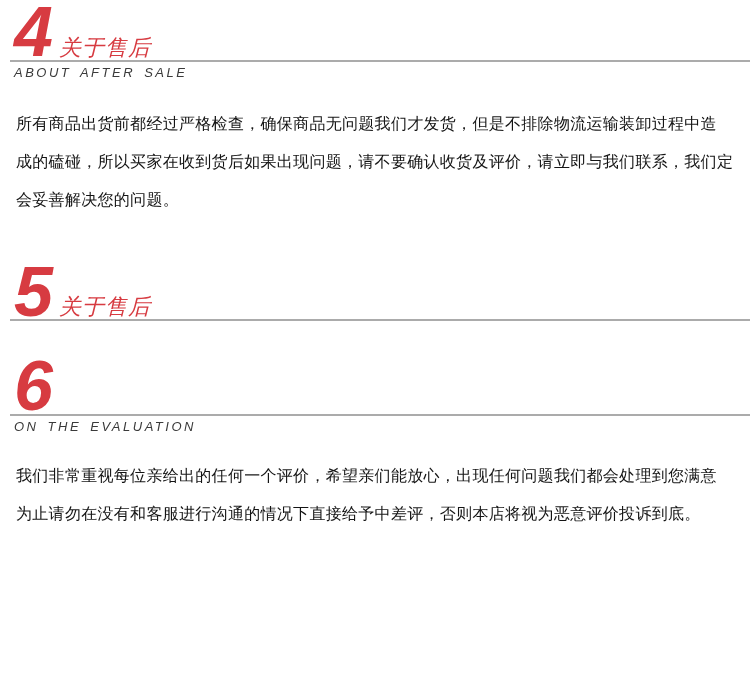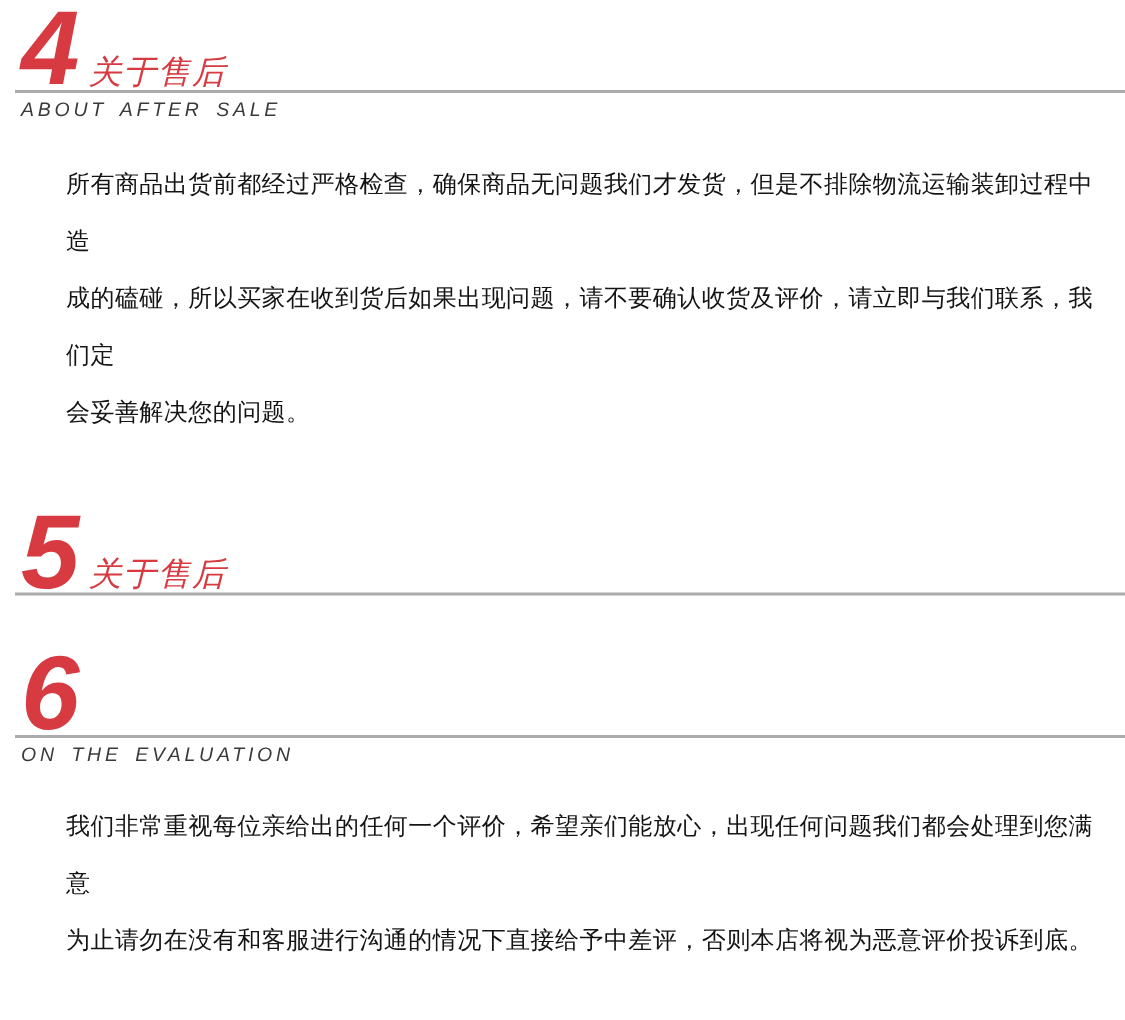--- a/index.html
+++ b/index.html
@@ -53,21 +53,21 @@
     font-size: 13px;
     line-height: 16px;
     font-style: italic;
     font-weight: normal;
     letter-spacing: 2.5px;
     word-spacing: 3px;
     color: var(--subtitle-gray);
   }
   .sec-body {
     margin-top: 24px;
-    padding: 0 12px 0 44px;
+    padding: 0 12px 0 16px;
     font-size: 16px;
     line-height: 38px;
     color: var(--body-text);
     white-space: pre-line;
     letter-spacing: 0.3px;
   }
   .sec-5 .sec-header { margin-top: 46px; }
   .sec-6 .sec-header { margin-top: 38px; }
   .sec-6 .sec-body   { margin-top: 22px; }
 </style>

